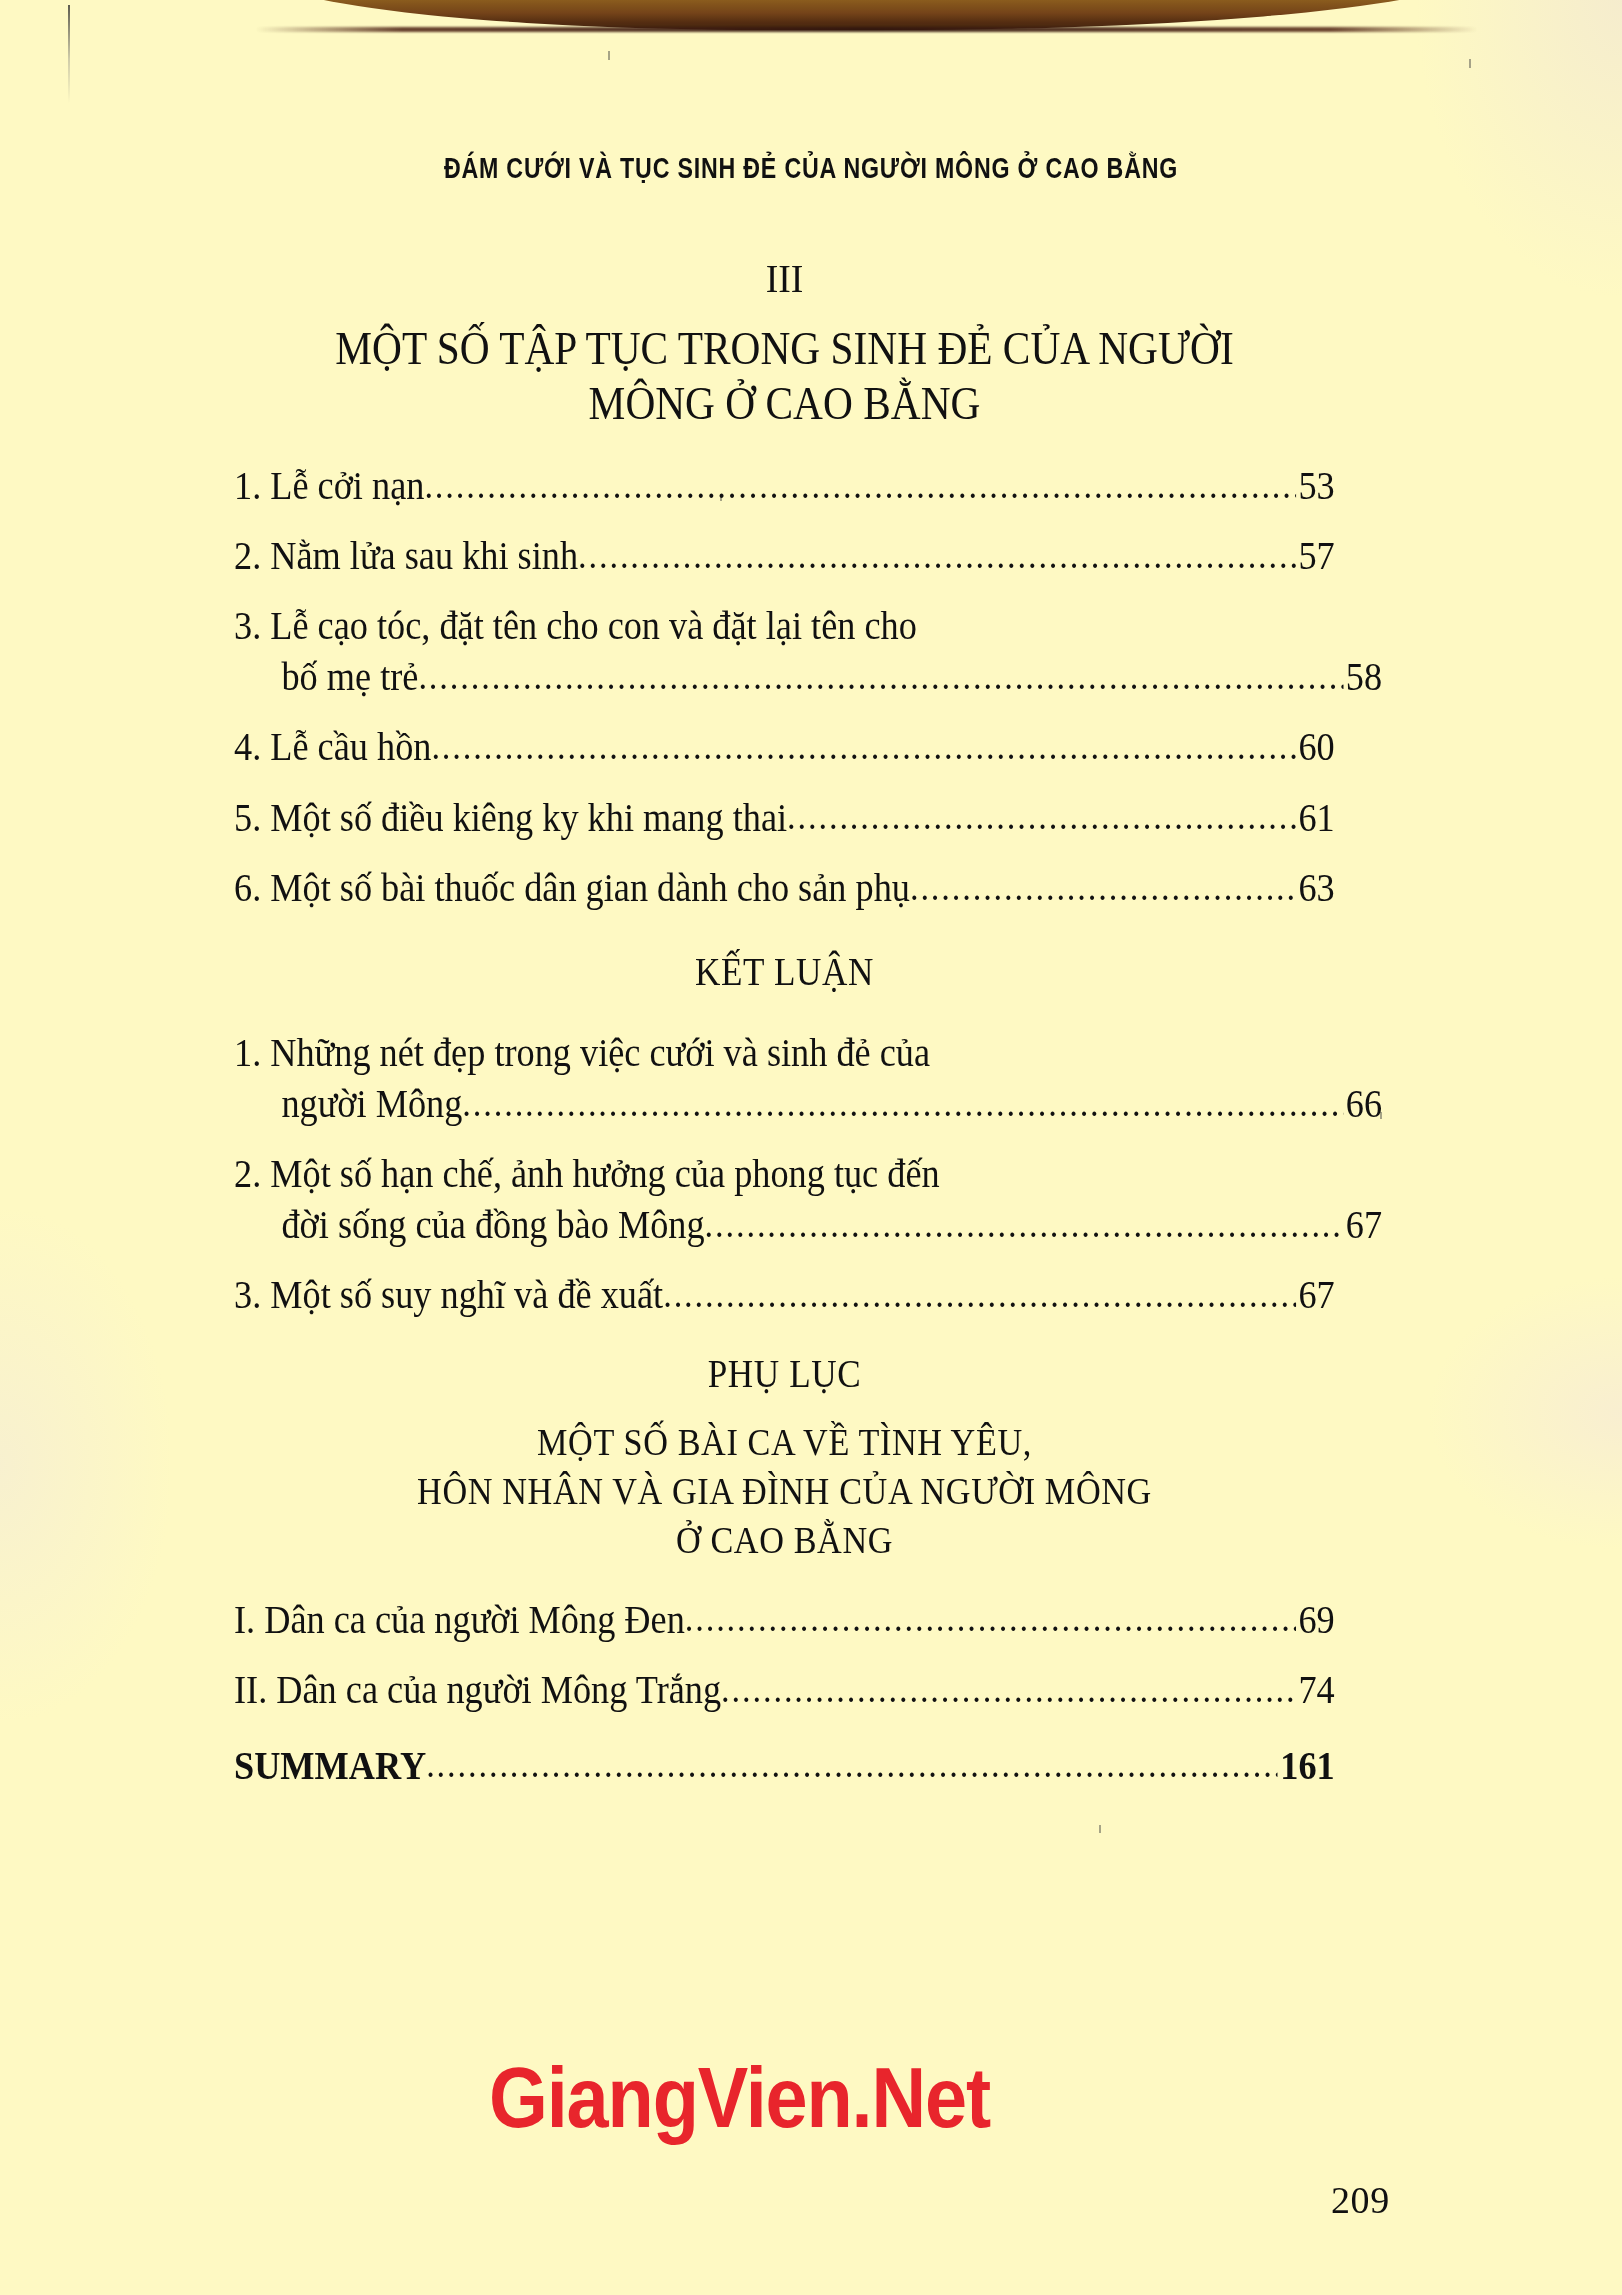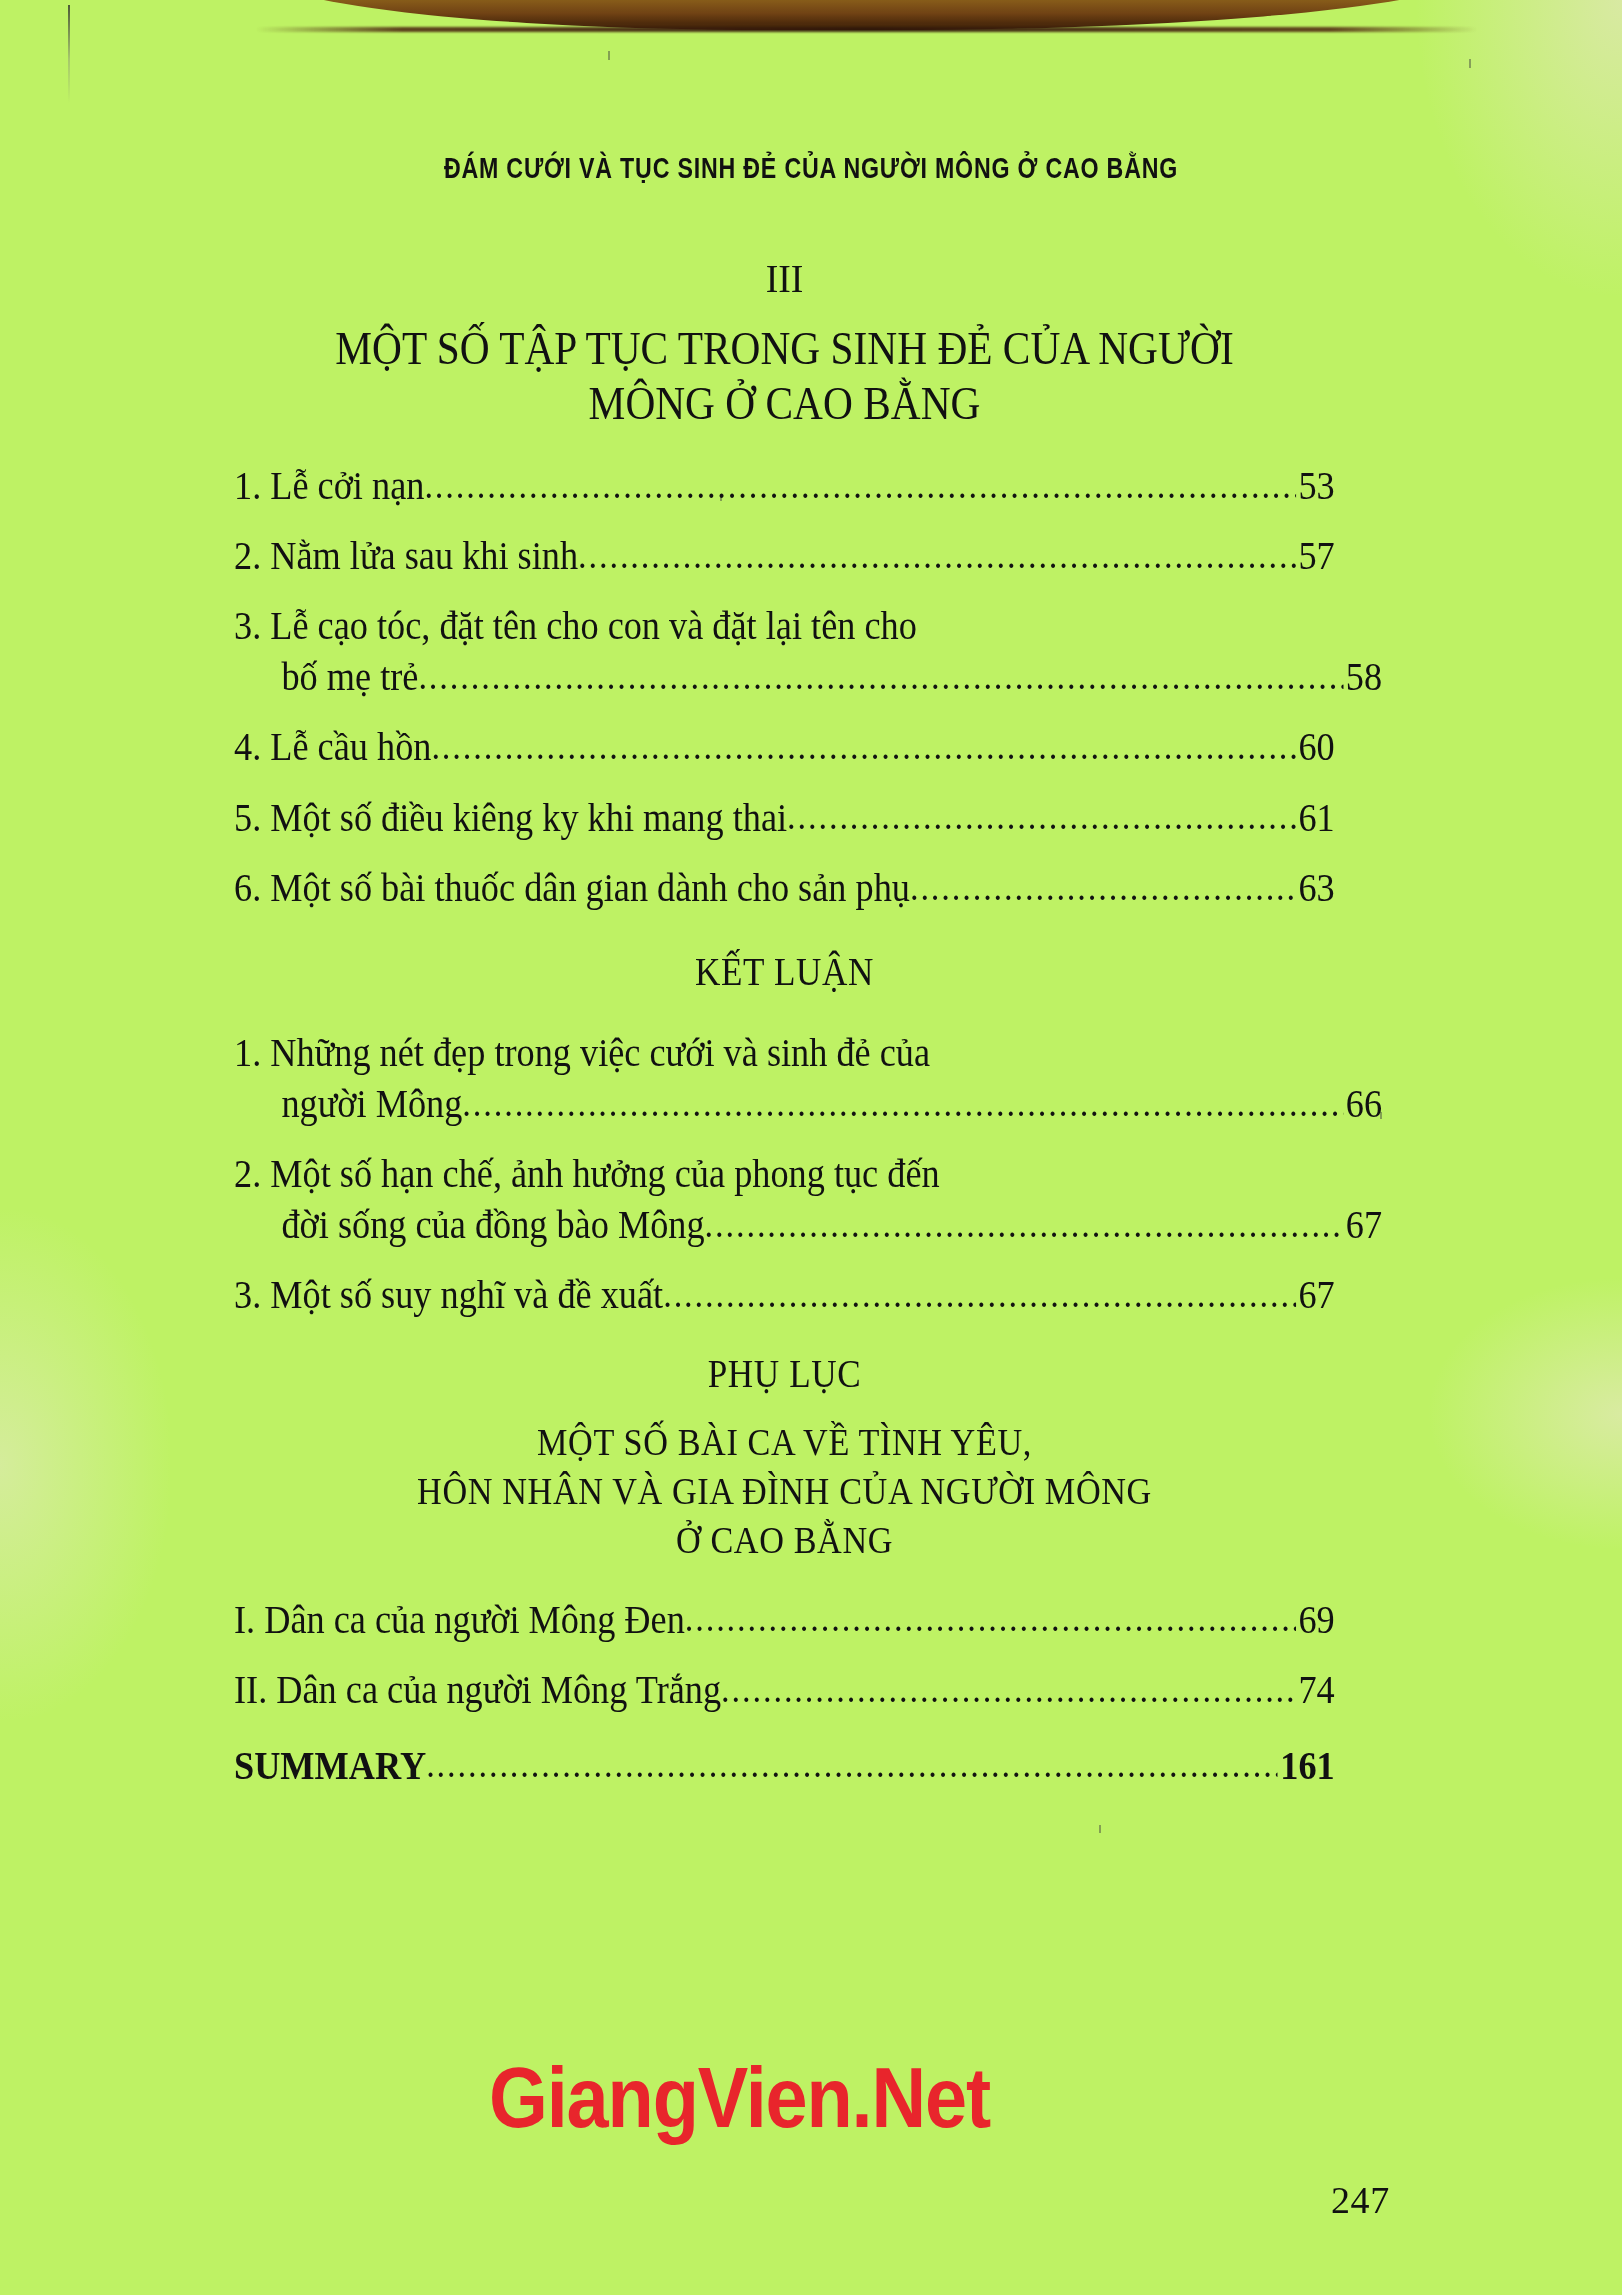--- a/index.html
+++ b/index.html
@@ -5,21 +5,21 @@
   html, body {
     margin: 0;
     padding: 0;
     background: #ffffff;
   }
 
   #page {
     position: relative;
     width: 1622px;
     height: 2295px;
-    background: #bef264;
+    background: #fef9c3;
     overflow: hidden;
     font-family: "Liberation Serif", "DejaVu Serif", serif;
     color: #111111;
   }
 
   
   .scan-top-band {
     position: absolute;
     top: -30px;
     left: 255px;
@@ -355,16 +355,16 @@
           <span class="toc-dots">..................................................................................................</span>
           <span class="toc-page">161</span>
         </div>
       </li>
     </ul>
 
   </div>
 
   <div class="watermark" style="color: rgb(232, 37, 44);">GiangVien.Net</div>
 
-  <div class="folio">247</div>
+  <div class="folio">209</div>
 
 </div>
 
 
 </body></html>

